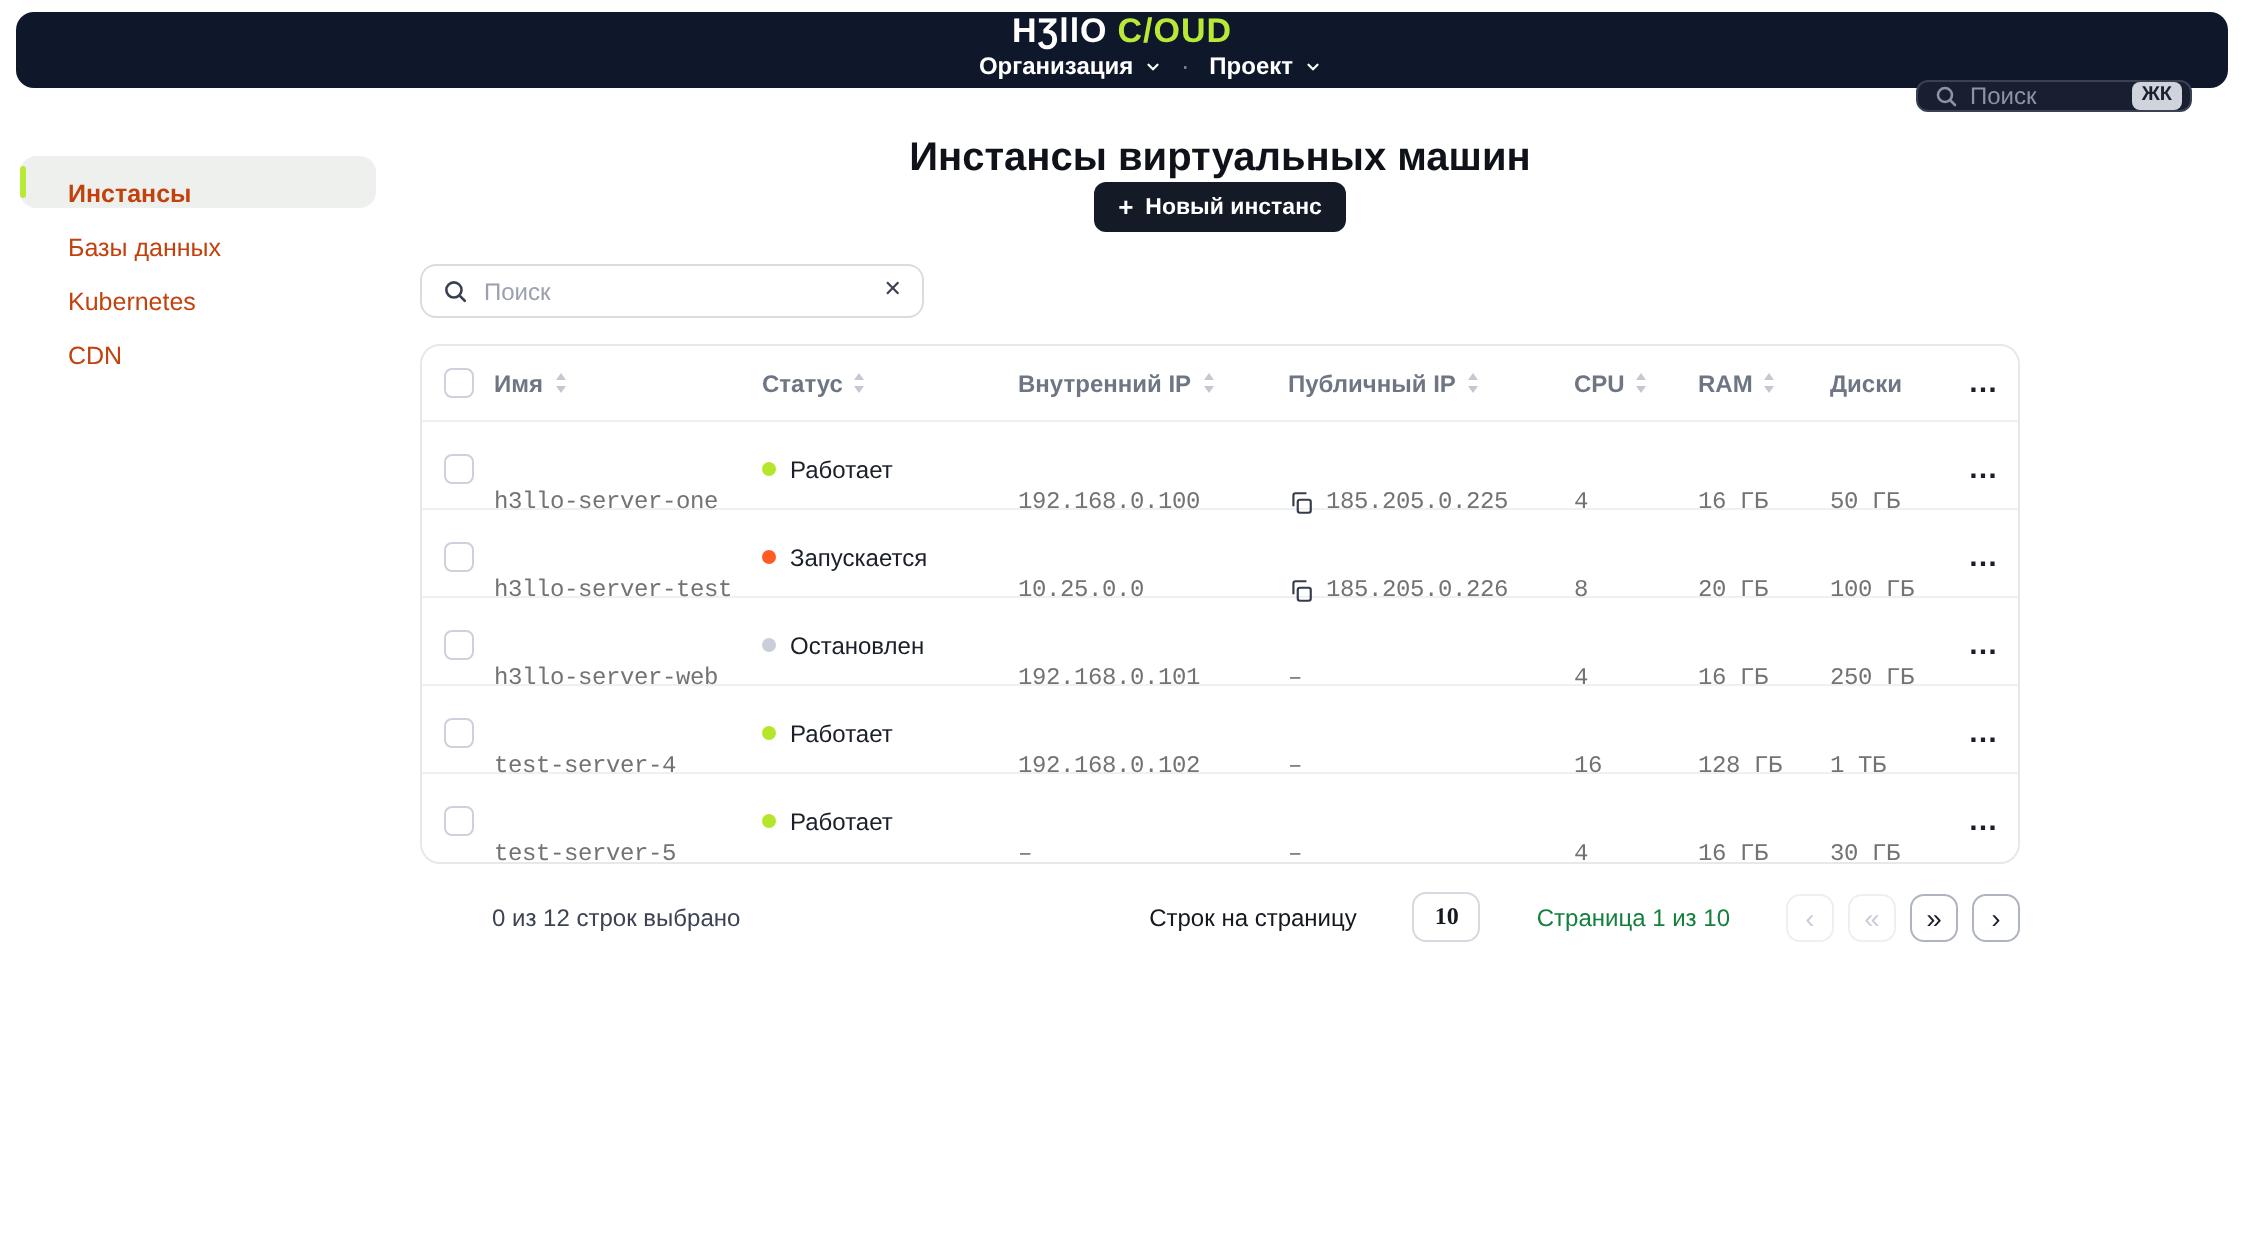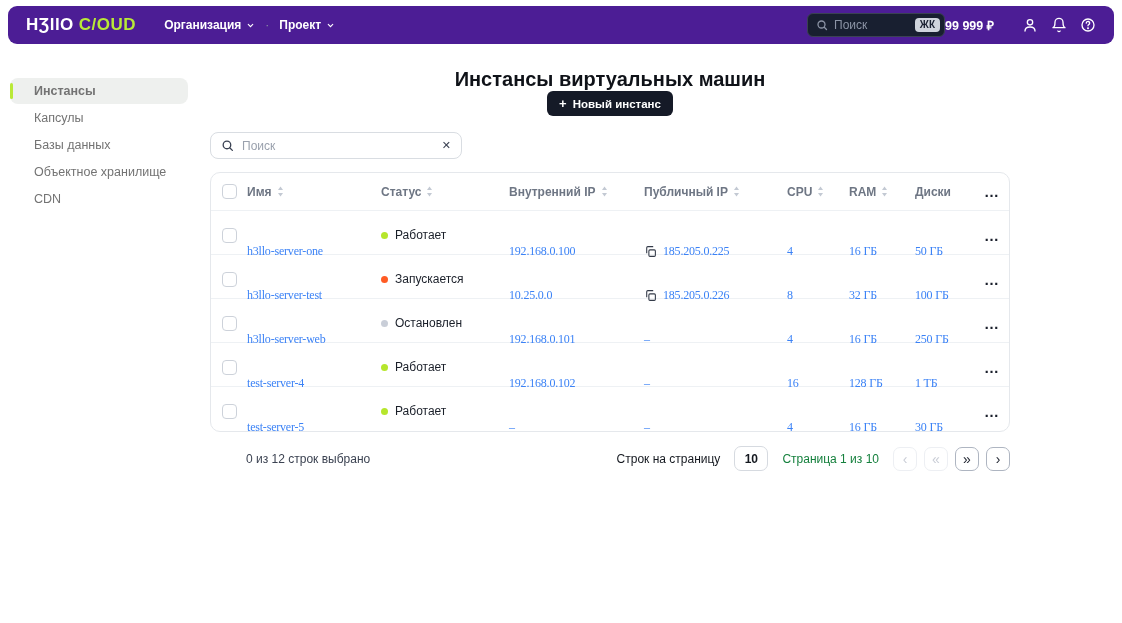--- a/index.html
+++ b/index.html
@@ -8,26 +8,27 @@
     background: #ffffff;
     font-family: "Liberation Sans", sans-serif;
     color: #14181f;
     overflow: hidden;
   }
 
   
   .navbar {
     margin: 6px 8px 0 8px;
     height: 38px;
-    background: #4c1d95;
+    background: #0f172a;
     border-radius: 9px;
     display: flex;
     align-items: center;
     padding: 0 18px;
     color: #fff;
+    flex-direction: column;
   }
   .logo { display: flex; gap: 5px; align-items: baseline; cursor: pointer; text-decoration: none; }
   .logo-w { color: #ffffff; font-weight: 800; font-size: 17px; letter-spacing: .5px; }
   .logo-g { color: #b9e937; font-weight: 800; font-size: 17px; letter-spacing: .5px; }
   .nav-menus { display: flex; align-items: center; gap: 10px; margin-left: 28px; }
   .nav-menu { display: flex; align-items: center; gap: 5px; font-size: 12px; font-weight: 600; cursor: pointer; }
   .dotsep { color: #8b93a5; font-size: 12px; }
   .nav-search {
     margin-left: auto;
     width: 138px; height: 24px;
@@ -49,23 +50,23 @@
   .balance { font-size: 12.5px; font-weight: 700; white-space: nowrap; cursor: pointer; }
   .nav-icons { display: flex; align-items: center; gap: 13px; margin-left: 28px; }
   .nav-ic { display: flex; align-items: center; cursor: pointer; }
 
   
   .layout { display: flex; padding-left: 10px; }
   .sidebar { width: 200px; padding-top: 34px; flex: none; }
   .side-item {
     position: relative;
     height: 26px; margin-bottom: 1px;
-    display: flex; align-items: center;
+    display: flex; align-items: flex-end;
     padding-left: 24px; margin-right: 22px;
-    font-size: 12.5px; color: #737373;
+    font-size: 12.5px; color: #c2410c;
     border-radius: 8px;
     cursor: pointer;
   }
   .side-item.active { background: #eef0ee; font-weight: 600; }
   .side-item.active::before {
     content: ""; position: absolute; left: 0; top: 5px; bottom: 5px;
     width: 3px; border-radius: 2px; background: #b9e937;
   }
 
   
@@ -118,40 +119,40 @@
   }
   .trow { height: 44px; border-bottom: 1px solid #eef1f4; }
   .trow:last-child { border-bottom: none; }
   .cell { display: flex; align-items: center; padding-right: 6px; font-size: 12px; }
   .c-check { justify-content: center; padding-right: 0; }
   .checkbox {
     width: 15px; height: 15px;
     border: 1.5px solid #cdd2da; border-radius: 4px;
     background: #fff; cursor: pointer;
   }
-  .mono { font-family: Liberation Serif, serif; font-size: 12px; color: #3b82f6; letter-spacing: -0.2px; margin-top: 33px; }
+  .mono { font-family: Liberation Mono, monospace; font-size: 12px; color: #737373; letter-spacing: -0.2px; margin-top: 33px; }
   .status-dot { width: 7px; height: 7px; border-radius: 50%; margin-right: 7px; flex: none; }
   .status-label { font-size: 12px; color: #1a1f29; }
   .pubip { gap: 6px; }
   .c-actions { justify-content: center; padding-right: 0; }
   .dots {
     border: none; background: transparent;
     font-size: 15px; font-weight: 700; letter-spacing: 1px;
     color: #1a1f2b; cursor: pointer; line-height: 1;
     font-family: inherit;
   }
 
   
   .tfoot { margin-top: 14px; display: flex; align-items: center; font-size: 12px; }
   .sel-text { margin-left: 36px; color: #3c4352; }
-  .tfoot-right { margin-left: auto; display: flex; align-items: center; gap: 14px; }
+  .tfoot-right { margin-left: auto; display: flex; align-items: center; gap: 28px; }
   .pp-select {
     width: 34px; height: 25px;
     border: 1px solid #d6dae0; border-radius: 7px;
-    background: #fff; font-family: Liberation Sans, sans-serif;
+    background: #fff; font-family: Liberation Serif, serif;
     font-size: 12px; font-weight: 600; color: #14181f;
     cursor: pointer;
   }
   .page-ind { color: #15803d; }
   .pager { display: flex; gap: 7px; }
   .pg-btn {
     width: 24px; height: 24px;
     border: 1px solid #e3e6ec; border-radius: 7px;
     background: #fff; color: #1a1f2b;
     font-size: 14px; line-height: 1;
@@ -215,27 +216,24 @@
     </span>
   </div>
 </header>
 
 <div class="layout">
   <nav class="sidebar">
       <div class="side-item active">
         <span>Инстансы</span>
       </div>
       <div class="side-item">
-        <span>Капсулы</span>
-      </div>
-      <div class="side-item">
         <span>Базы данных</span>
       </div>
       <div class="side-item">
-        <span>Объектное хранилище</span>
+        <span>Kubernetes</span>
       </div>
       <div class="side-item">
         <span>CDN</span>
       </div>
     </nav>
 
   <main class="main">
     <div class="main-header">
       <h1 class="page-title">Инстансы виртуальных машин</h1>
       <button class="new-btn">
@@ -347,21 +345,21 @@
             </div>
             <div class="cell mono">10.25.0.0</div>
             <div class="cell mono pubip">
               <svg width="13" height="13" viewBox="0 0 24 24" fill="none" stroke="#343b49" stroke-width="2" stroke-linejoin="round">
                 <rect x="9" y="9" width="12" height="12" rx="2"></rect>
                 <path d="M5 15V5a2 2 0 0 1 2-2h10"></path>
               </svg>
               <span>185.205.0.226</span>
             </div>
             <div class="cell mono">8</div>
-            <div class="cell mono">32 ГБ</div>
+            <div class="cell mono">20 ГБ</div>
             <div class="cell mono">100 ГБ</div>
             <div class="cell c-actions">
               <button class="dots">…</button>
             </div>
           </div>
           <div class="trow grid-row">
             <div class="cell c-check">
               <span class="checkbox"></span>
             </div>
             <div class="cell mono">h3llo-server-web</div>

